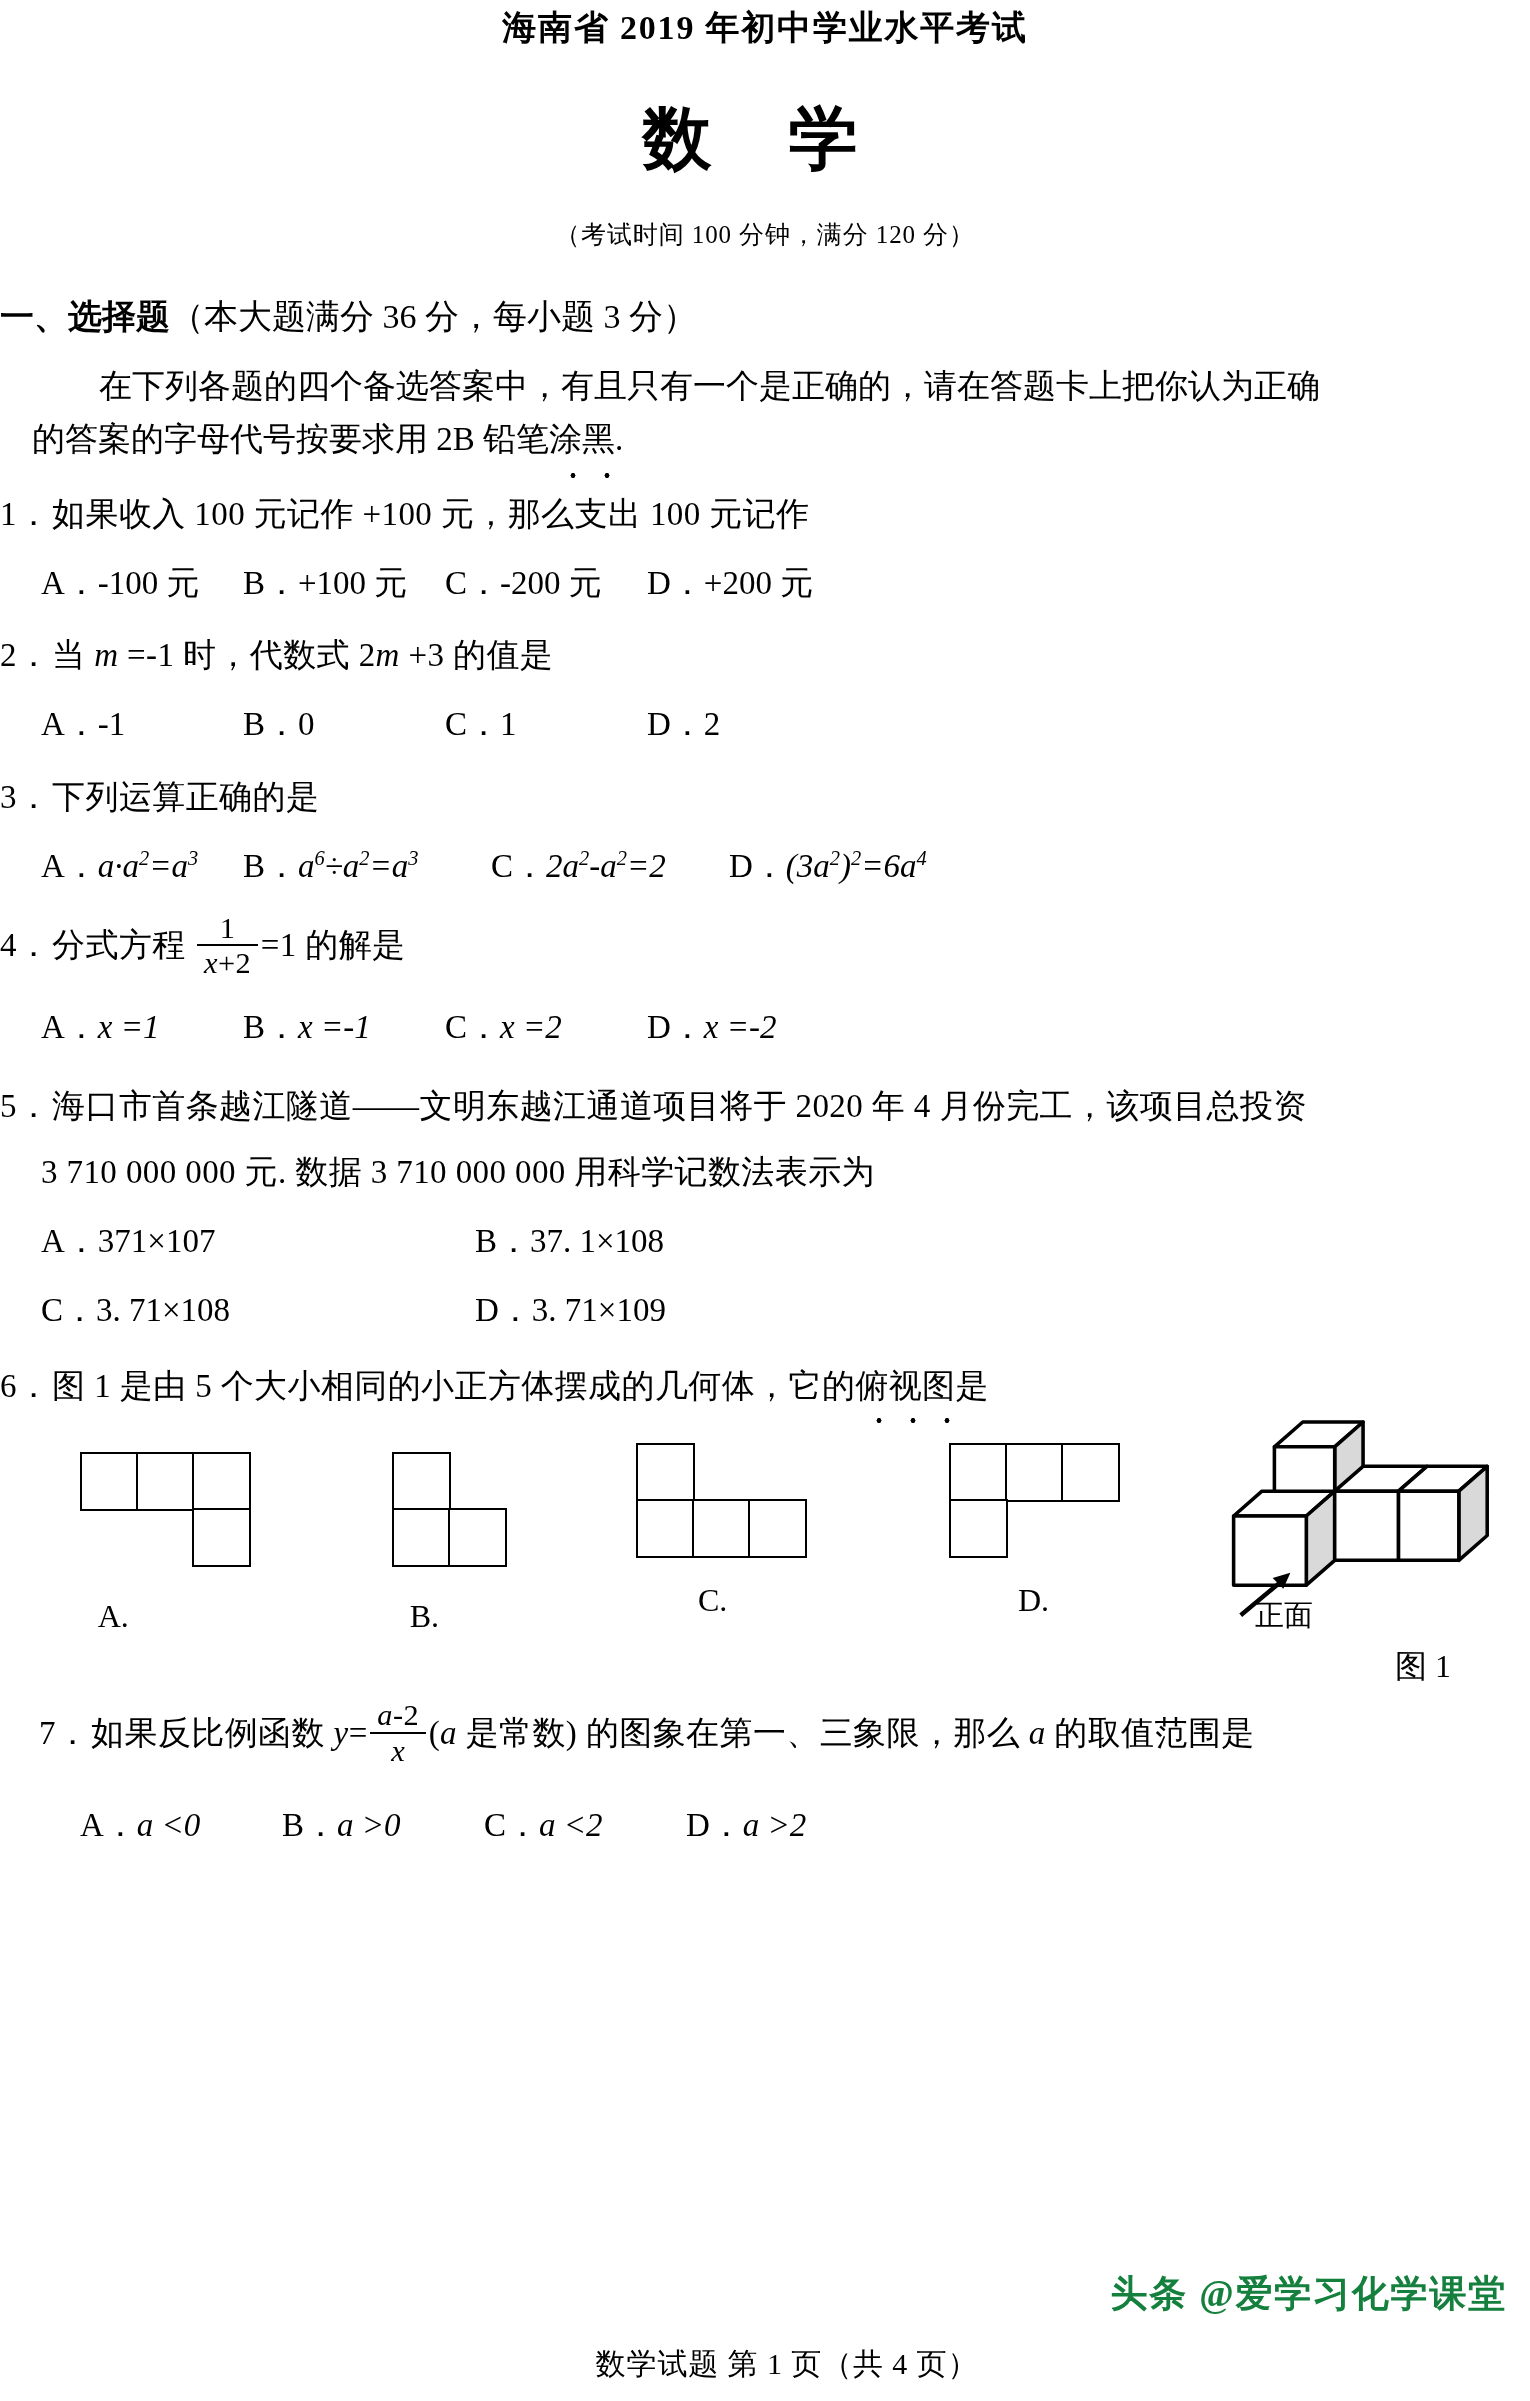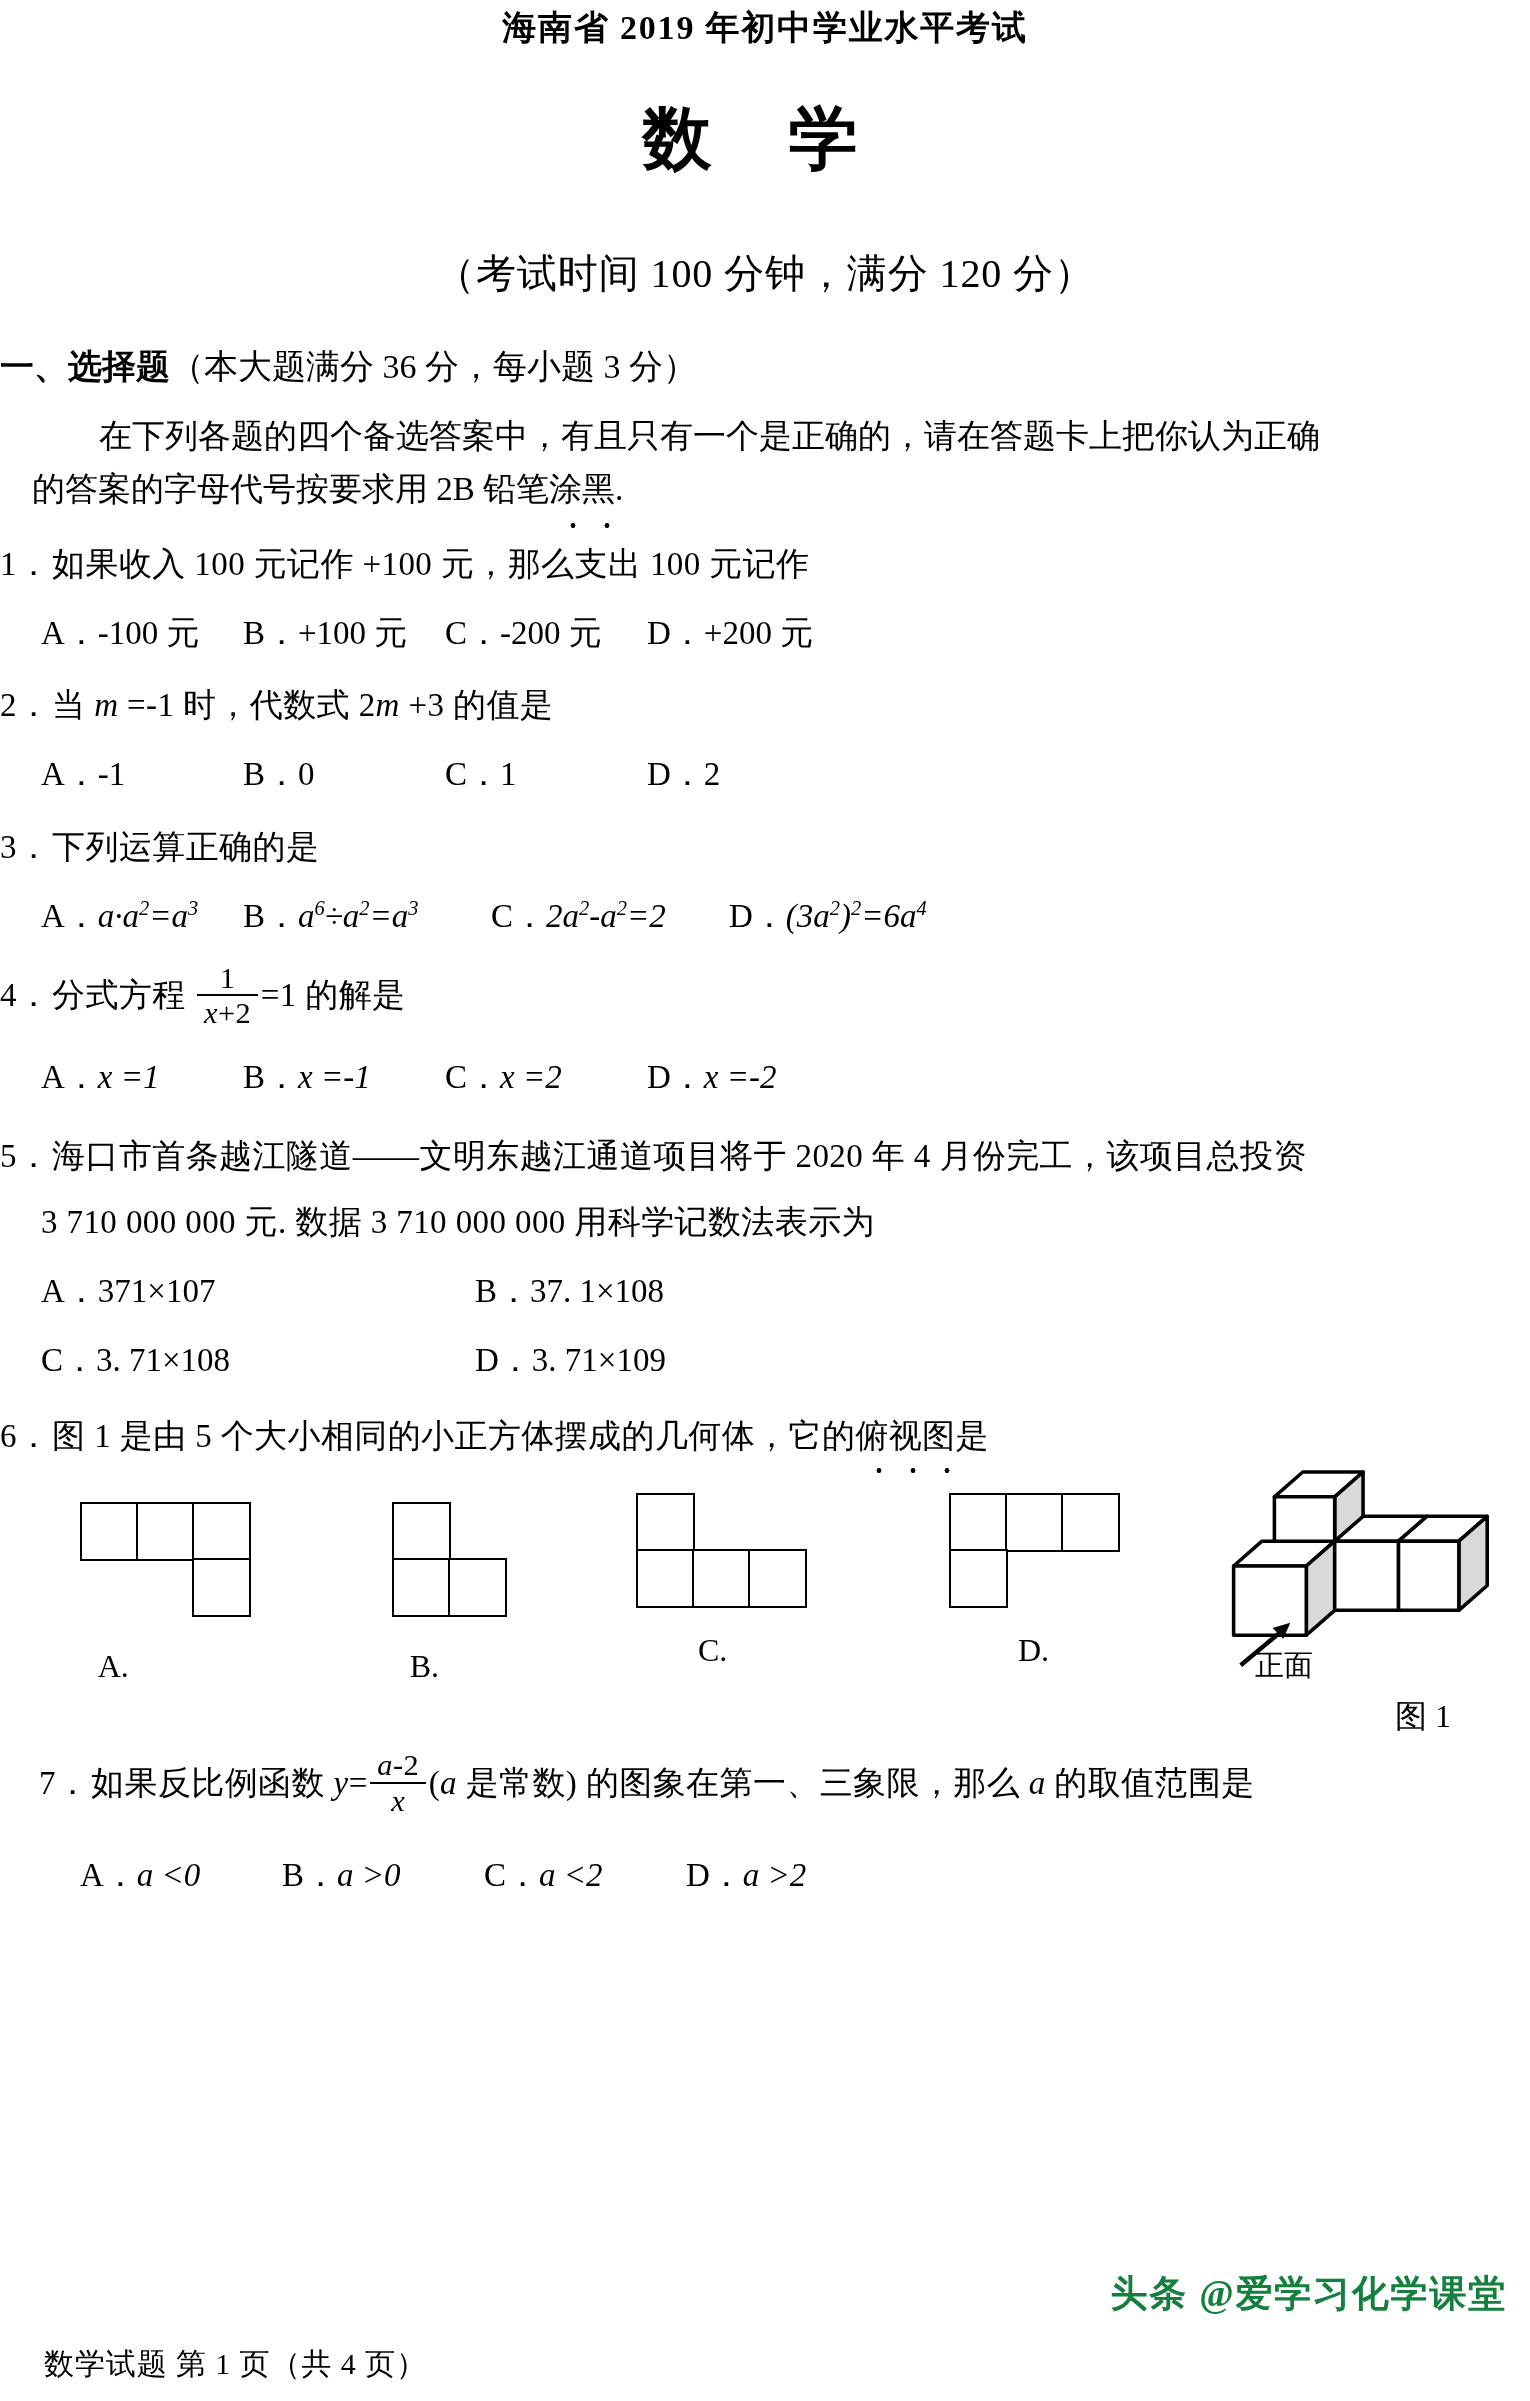--- a/index.html
+++ b/index.html
@@ -35,22 +35,22 @@
   .subject-title {
     text-align: center;
     font-size: 69px;
     font-weight: bold;
     letter-spacing: 30px;
     margin-top: 46px;
     line-height: 1.25;
   }
   .exam-meta {
     text-align: center;
-    font-size: 40px;
-    margin-top: 64px;
+    font-size: 25px;
+    margin-top: 36px;
     letter-spacing: 0.9px;
   }
 
   
   .section-head {
     font-size: 34px;
     margin-top: 43px;
     margin-left: 0px;
     letter-spacing: 0px;
   }
@@ -200,21 +200,21 @@
     font-size: 29px;
     white-space: nowrap;
   }
 
   
   .footer {
     position: absolute;
     left: 0;
     right: 0;
     bottom: 16px;
-    text-align: left;
+    text-align: center;
     font-size: 30px;
     letter-spacing: 0.9px;
     padding-left: 44px;
   }
   .watermark {
     position: absolute;
     right: 23px;
     bottom: 82px;
     font-size: 37px;
     font-weight: bold;

